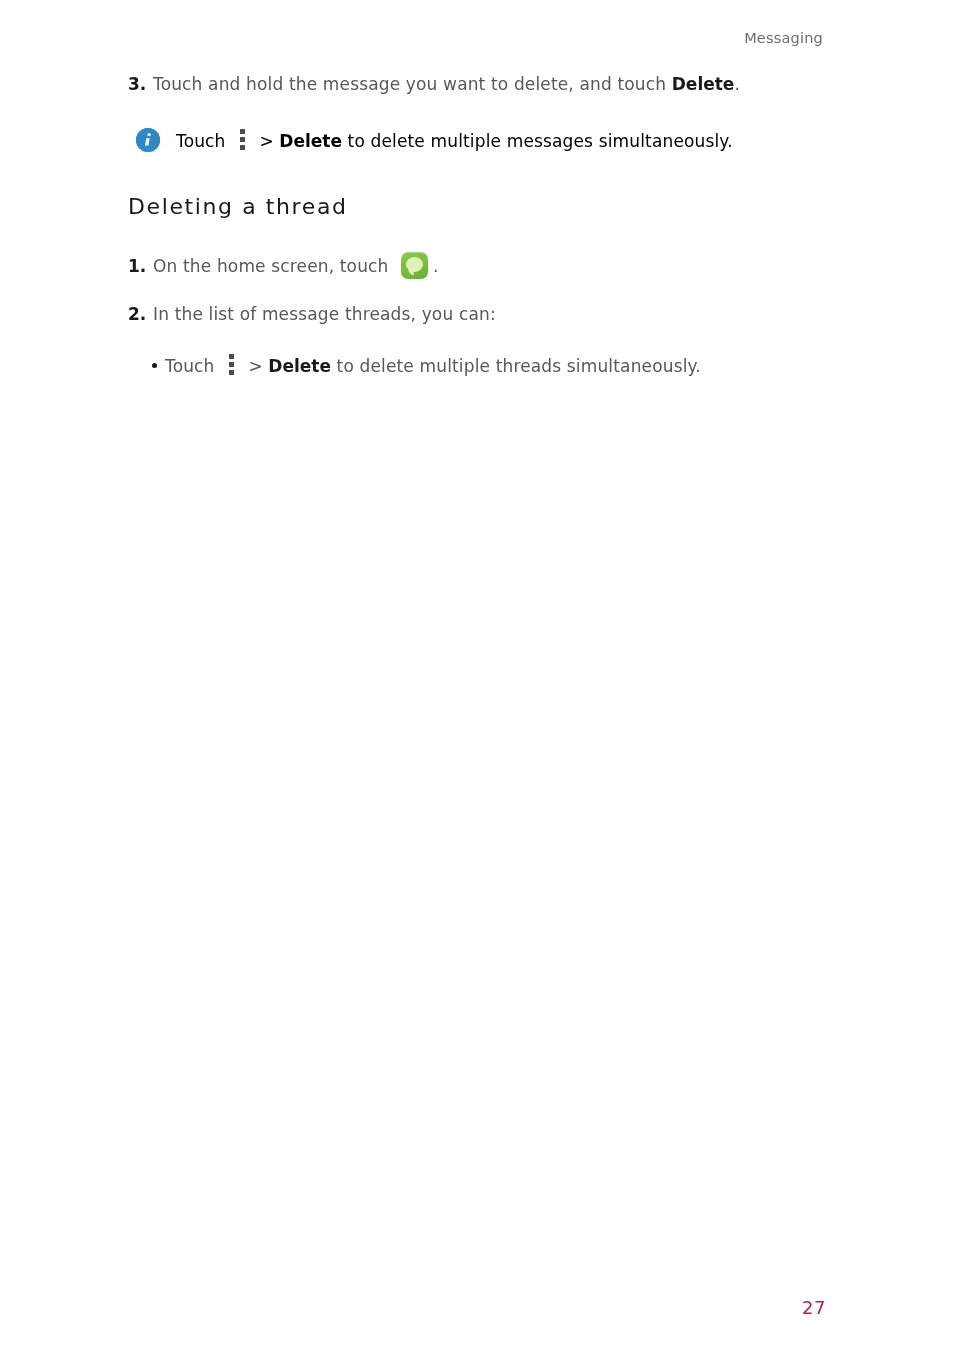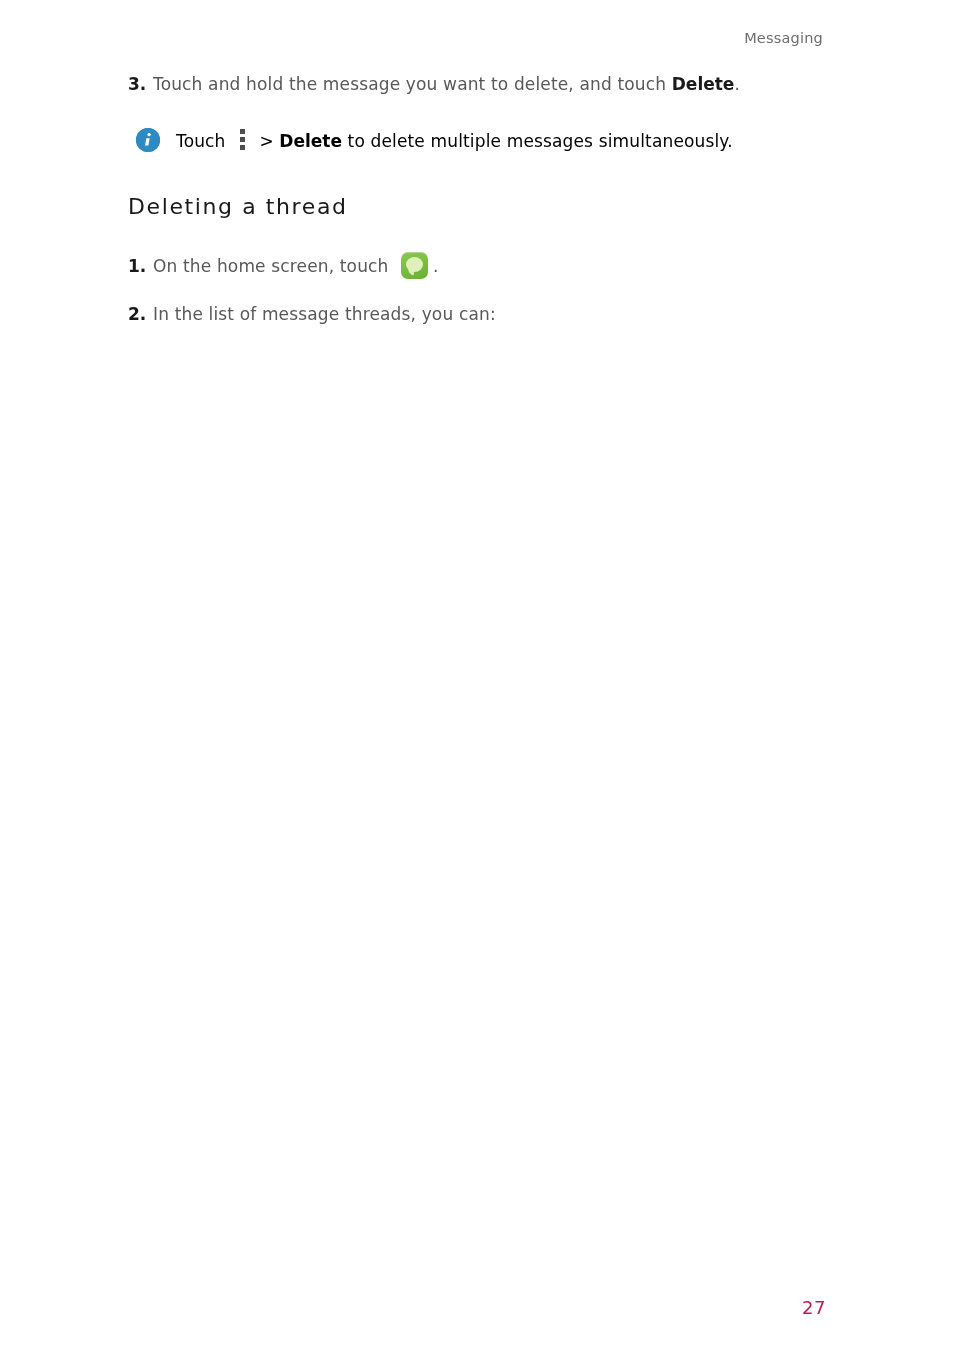--- a/index.html
+++ b/index.html
@@ -222,20 +222,23 @@
     </div>
 
     <div class="step">
       <span class="num">2.</span>
       <span class="txt">In the list of message threads, you can:</span>
     </div>
 
     <ul class="bullets">
 
 
+      <li class="bullet">
+        <span class="txt">Touch</span><span class="dots-icon"><i></i><i></i><i></i></span><span class="txt">&gt;</span>&nbsp;<b>Delete</b><span class="txt"> to delete multiple threads simultaneously.</span>
+      </li>
 
     </ul>
 
   </div>
 
   <div class="page-number">27</div>
 
 </div>
 
 </body></html>

